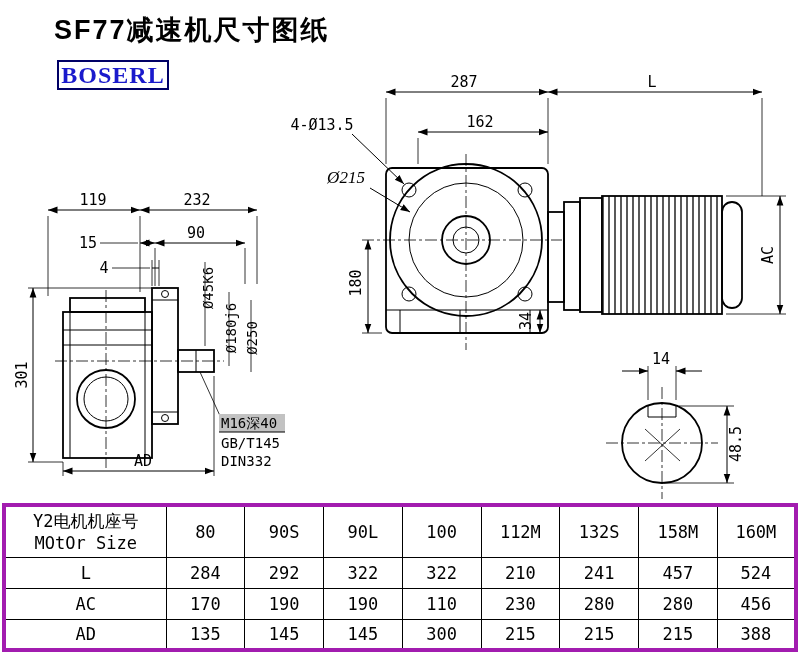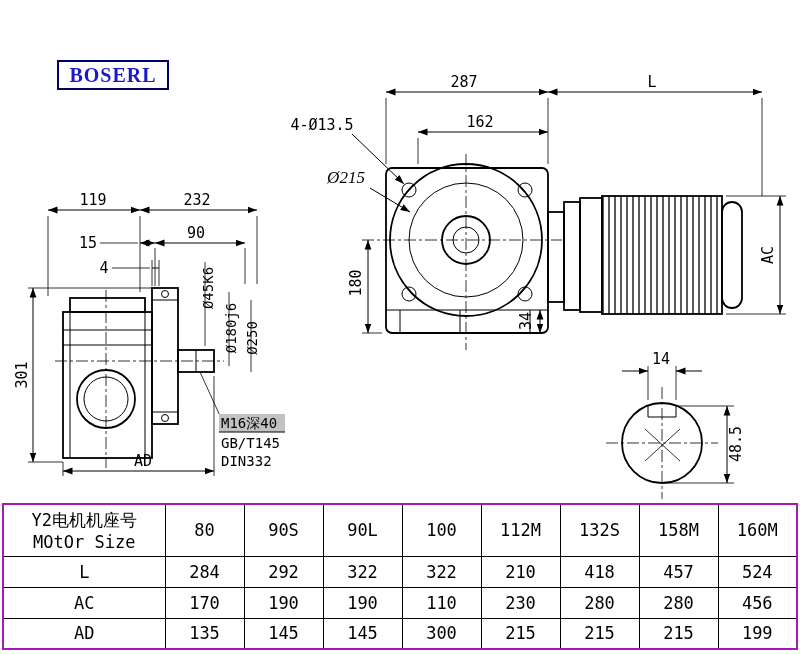--- a/index.html
+++ b/index.html
@@ -11,21 +11,21 @@
   .page { position:relative; width:800px; height:654px; background:#fff; }
 
   .title {
     position:absolute; left:54px; top:12px;
     font-size:27px; font-weight:bold; letter-spacing:2px;
     font-family:"Liberation Sans", sans-serif; white-space:nowrap;
   }
   .logo {
     position:absolute; left:57px; top:60px; width:112px; height:30px;
     border:2px solid #000066; display:flex; align-items:center; justify-content:center;
-    font-family:"Liberation Serif", serif; font-size:20px; font-weight:bold;
+    font-family:"Liberation Serif", serif; font-size:24px; font-weight:bold;
     color:#1a1acc; letter-spacing:1px; background:#fff;
   }
 
   .drawing { position:absolute; left:0; top:0; width:800px; height:505px; }
 
   
   .out  { stroke:#000; stroke-width:1.8; fill:none; }
   .thin { stroke:#000; stroke-width:1;   fill:none; }
   .dim  { stroke:#000; stroke-width:1;   fill:none; }
   .ext  { stroke:#000; stroke-width:0.8; fill:none; }
@@ -40,21 +40,21 @@
 
   .dim-table {
     position:absolute; left:2px; top:503px; width:796px;
     border-collapse:collapse; table-layout:fixed;
     font-family:"DejaVu Sans Mono", monospace; font-size:17px;
     text-align:center; color:#000; background:#fff;
   }
   .dim-table th, .dim-table td {
     border:1px solid #000; font-weight:normal; padding:1px 2px; vertical-align:middle;
   }
-  .dim-table { border:2px solid #a21caf; }
+  .dim-table { border:4px solid #a21caf; }
   .dim-table tr { height:31px; }
   .dim-table tr.hdr { height:52px; }
   .dim-table .c1 { width:162px; }
 </style>
 </head>
 <body>
 
 <div class="page">
 
   <svg class="drawing" viewBox="0 0 800 505" xmlns="http://www.w3.org/2000/svg">
@@ -227,20 +227,21 @@
       <line class="dim" x1="676" y1="371" x2="702" y2="371" marker-start="url(#aS)"></line>
       <text class="dt" x="661" y="364" text-anchor="middle">14</text>
 
       <line class="ext" x1="679" y1="406" x2="734" y2="406"></line>
       <line class="ext" x1="664" y1="483" x2="734" y2="483"></line>
       <line class="dim" x1="727" y1="406" x2="727" y2="483" marker-start="url(#aS)" marker-end="url(#aE)"></line>
       <text class="dt" x="741" y="444" text-anchor="middle" transform="rotate(-90 741 444)">48.5</text>
     </g>
   </svg>
 
+  <h1 class="title">SF77减速机尺寸图纸</h1>
   <div class="logo">BOSERL</div>
 
   <table class="dim-table">
     <colgroup>
         <col class="c1">
         <col span="8">
       </colgroup>
     <tbody>
       <tr class="hdr">
         <th>
@@ -256,21 +257,21 @@
         <th>158M</th>
         <th>160M</th>
       </tr>
       <tr>
         <th>L</th>
         <td>284</td>
         <td>292</td>
         <td>322</td>
         <td>322</td>
         <td>210</td>
-        <td>418</td>
+        <td>241</td>
         <td>457</td>
         <td>524</td>
       </tr>
       <tr>
         <th>AC</th>
         <td>170</td>
         <td>190</td>
         <td>190</td>
         <td>110</td>
         <td>230</td>
@@ -280,17 +281,17 @@
       </tr>
       <tr>
         <th>AD</th>
         <td>135</td>
         <td>145</td>
         <td>145</td>
         <td>300</td>
         <td>215</td>
         <td>215</td>
         <td>215</td>
-        <td>199</td>
+        <td>388</td>
       </tr>
     </tbody>
   </table>
 </div>
 
 </body></html>

